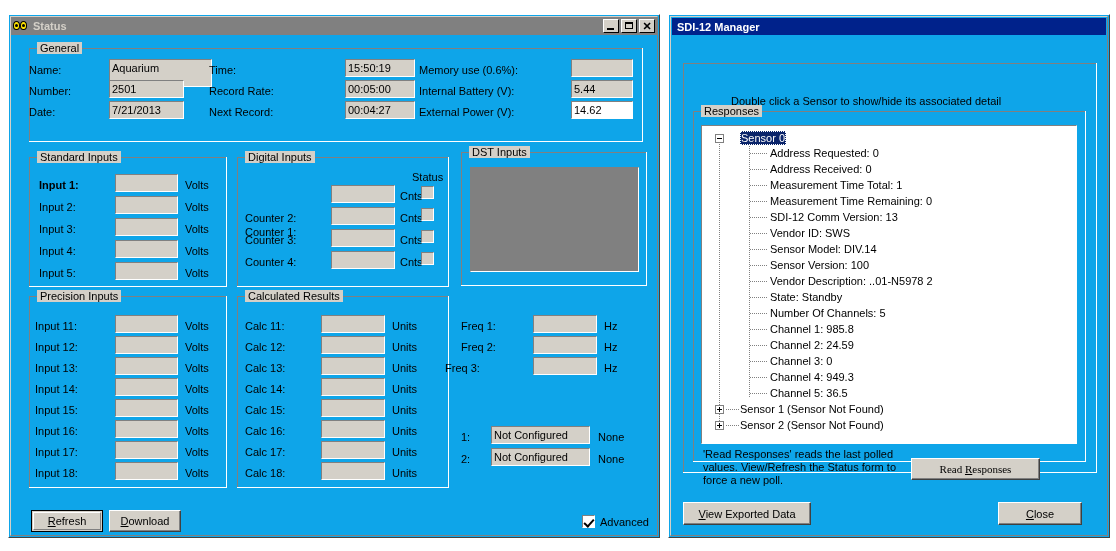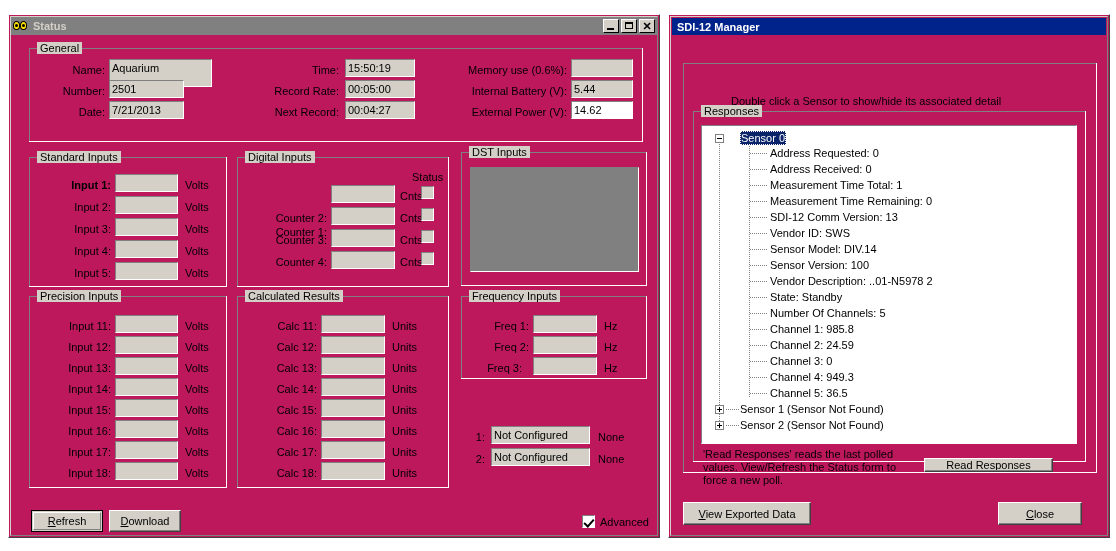--- a/index.html
+++ b/index.html
@@ -13,21 +13,21 @@
     font-size: 11px;
     color: #000000;
     position: relative;
     overflow: hidden;
     -webkit-font-smoothing: none;
   }
 
   
   .win {
     position: absolute;
-    background: #be185d;
+    background: #0ea5e9;
     border-top: 1px solid #ffffff;
     border-left: 1px solid #ffffff;
     border-right: 1px solid #404040;
     border-bottom: 1px solid #404040;
     box-sizing: border-box;
   }
   .win-inner {
     position: absolute;
     inset: 1px;
     border-top: 1px solid #d4d0c8;
@@ -155,21 +155,21 @@
     overflow: hidden;
     white-space: nowrap;
   }
   .field.white { background: #ffffff; border-color:#808080; border-right-color:#ffffff; border-bottom-color:#ffffff; }
   .lbl {
     position: absolute;
     font-size: 11px;
     white-space: nowrap;
     line-height: 1;
   }
-  .lbl.r { text-align: right; }
+  .lbl.r { text-align: left; }
 
   
   .cbox {
     position: absolute;
     width: 13px; height: 13px;
     background: #d4d0c8;
     border: 1px solid #808080;
     border-right-color: #ffffff;
     border-bottom-color: #ffffff;
     box-sizing: border-box;
@@ -467,33 +467,30 @@
 
     <span class="lbl r" style="left:236px; top:432px; width:72px;">Calc 17:</span>
     <div class="field" style="left:312px; top:426px; width:64px; height:18px;"></div>
     <span class="lbl" style="left:383px; top:432px;">Units</span>
 
     <span class="lbl r" style="left:236px; top:453px; width:72px;">Calc 18:</span>
     <div class="field" style="left:312px; top:447px; width:64px; height:18px;"></div>
     <span class="lbl" style="left:383px; top:453px;">Units</span>
   </div>
 
-  <div class="group" style="left:452px; top:281px; width:186px; height:83px;">
-    <span class="glabel">Frequency Inputs</span>
-  </div>
   <div>
     <span class="lbl r" style="left:452px; top:306px; width:68px;">Freq 1:</span>
     <div class="field" style="left:524px; top:300px; width:64px; height:18px;"></div>
     <span class="lbl" style="left:595px; top:306px;">Hz</span>
 
     <span class="lbl r" style="left:452px; top:327px; width:68px;">Freq 2:</span>
     <div class="field" style="left:524px; top:321px; width:64px; height:18px;"></div>
     <span class="lbl" style="left:595px; top:327px;">Hz</span>
 
-    <span class="lbl r" style="left:445px; top:348px; width:68px;">Freq 3:</span>
+    <span class="lbl r" style="left:436px; top:348px; width:68px;">Freq 3:</span>
     <div class="field" style="left:524px; top:342px; width:64px; height:18px;"></div>
     <span class="lbl" style="left:595px; top:348px;">Hz</span>
   </div>
 
   <div>
     <span class="lbl r" style="left:452px; top:417px; width:24px;">1:</span>
     <div class="field" style="left:482px; top:411px; width:99px; height:18px;">Not Configured</div>
     <span class="lbl" style="left:589px; top:417px;">None</span>
 
     <span class="lbl r" style="left:452px; top:439px; width:24px;">2:</span>
@@ -588,21 +585,21 @@
       <div class="doth" style="left:24px; top:283px; width:14px;"></div>
       <span class="tnode" style="left:38px; top:276px;">Sensor 1     (Sensor Not Found)</span>
 
       <span class="tbtn plus" style="left:13px; top:295px;"></span>
       <div class="doth" style="left:24px; top:299px; width:14px;"></div>
       <span class="tnode" style="left:38px; top:292px;">Sensor 2     (Sensor Not Found)</span>
     </div>
   </div>
 
   <div class="helptext" style="left:34px; top:433px; width:215px;">'Read Responses' reads the last polled values.  View/Refresh the Status form to force a new poll.</div>
-  <div class="btn" style="left:255px; top:443px; width:129px; height:14px;">
+  <div class="btn" style="left:242px; top:443px; width:129px; height:22px;font-family:Liberation Serif, serif;">
     <span><span>Read </span><span class="acc">R</span><span>esponses</span></span>
   </div>
 
   <div class="btn" style="left:14px; top:487px; width:128px; height:23px;">
     <span><span class="acc">V</span><span>iew Exported Data</span></span>
   </div>
   <div class="btn" style="left:329px; top:487px; width:84px; height:23px;">
     <span><span class="acc">C</span><span>lose</span></span>
   </div>
 </div>

